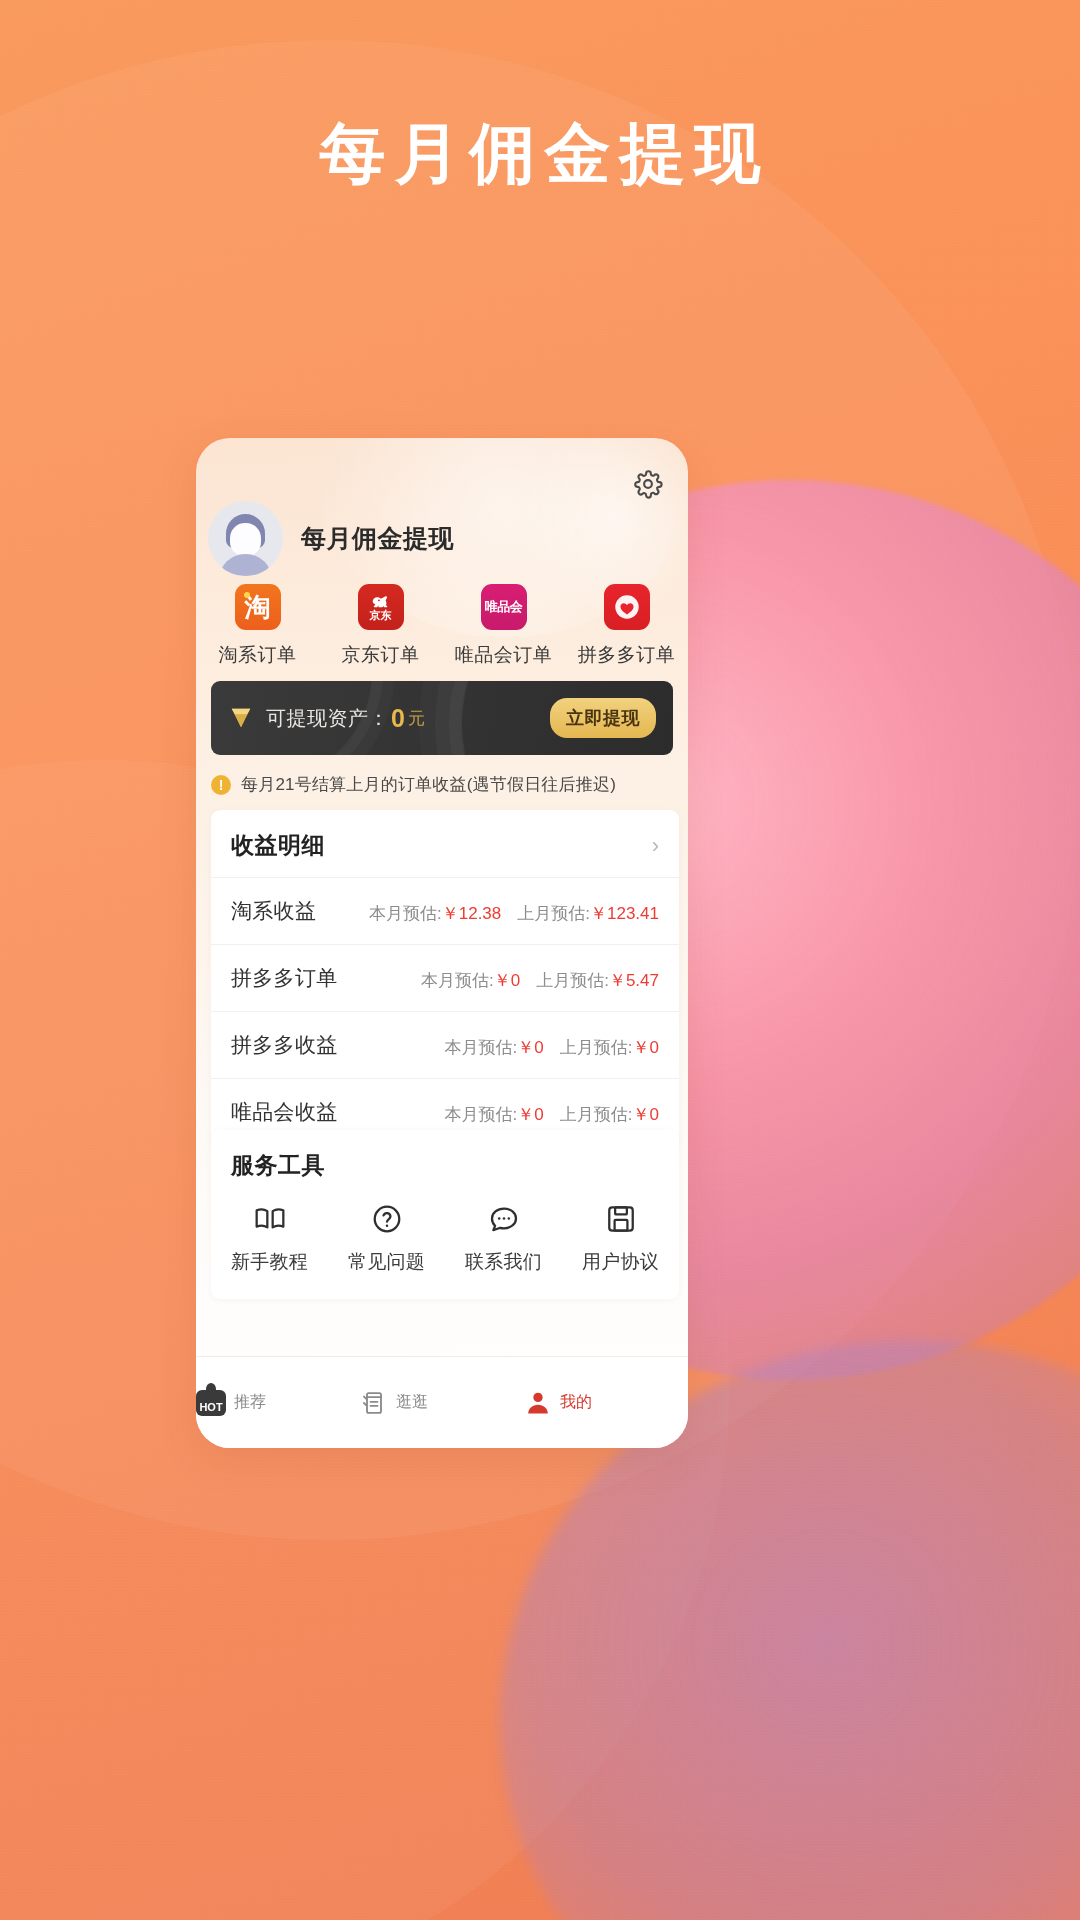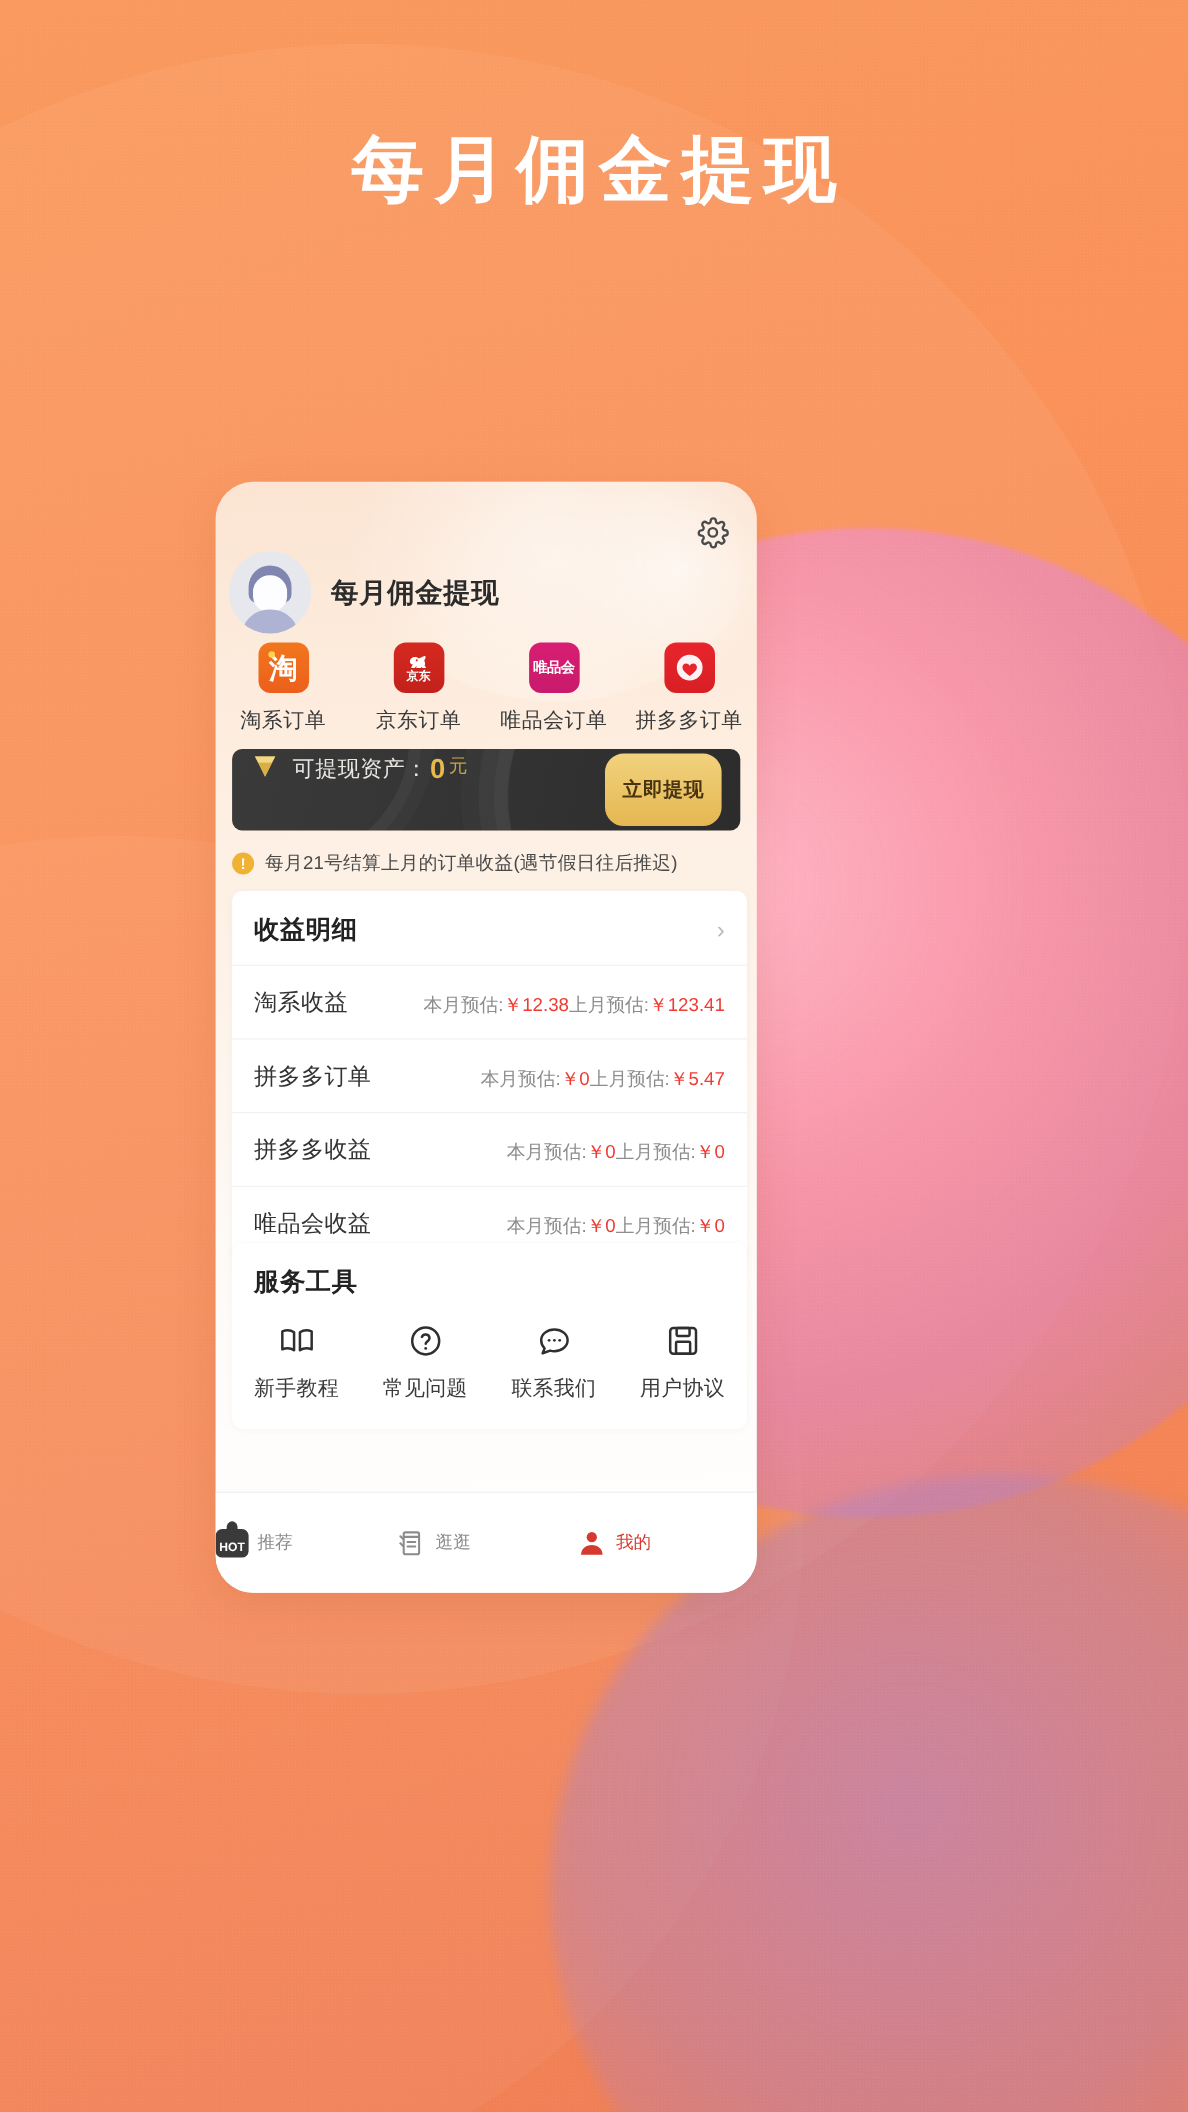--- a/index.html
+++ b/index.html
@@ -170,21 +170,21 @@
   .glyph-jd-text { font-size: 11px; font-weight: bold; line-height: 1; margin-top: 1px; }
   .glyph-vip { font-size: 13px; font-weight: bold; line-height: 1.05; letter-spacing:-0.5px;}
   .plat-label { font-size: 19px; color: #3b3b3b; letter-spacing: 0.5px; }
 
   
   .balance {
     position: absolute; left: 15px; top: 243px;
     width: 462px; height: 74px;
     border-radius: 9px;
     background: linear-gradient(100deg,#3a3a3a 0%, #343434 45%, #2c2c2c 100%);
-    display: flex; padding: 4px 17px;
+    display: flex; align-items: center; padding: 16px 17px;
     overflow: hidden;
   }
   .balance::after {
     content:""; position:absolute; right:-90px; bottom:-120px;
     width: 300px; height: 300px; border-radius:50%;
     border: 1px solid rgba(255,255,255,0.07);
     box-shadow: 0 0 0 12px rgba(255,255,255,0.035), 0 0 0 26px rgba(255,255,255,0.03), 0 0 0 42px rgba(255,255,255,0.025);
   }
   .balance::before {
     content:""; position:absolute; left:-60px; top:-120px;
@@ -231,21 +231,21 @@
   }
   .card-title { font-size: 23px; font-weight: bold; color: #222; letter-spacing: 0.5px;}
   .chev { margin-left:auto; color:#b9b9b9; font-size: 22px; line-height:1; }
 
   .inc-row {
     display:flex; align-items:flex-end; padding: 19px 20px;
     border-top: 1px solid #f0f0f0;
   }
   .inc-row:first-of-type { border-top: none; }
   .inc-name { font-size: 21px; color: #333; letter-spacing: 0.3px;}
-  .inc-vals { margin-left:auto; display:flex; align-items:center; }
+  .inc-vals { margin-left:auto; display:flex; align-items:center; gap: 16px; }
   .inc-pair { font-size: 17px; color: #8d8d8d; white-space: nowrap; }
   .inc-pair b { color: #ef3b32; font-weight: normal; }
 
   .tools-row {
     display:flex; padding: 6px 0 24px 0;
   }
   .tool { flex:1; display:flex; flex-direction:column; align-items:center; gap: 14px;}
   .tool-label { font-size: 19px; color: #3b3b3b; letter-spacing: 0.3px;}
 
   

